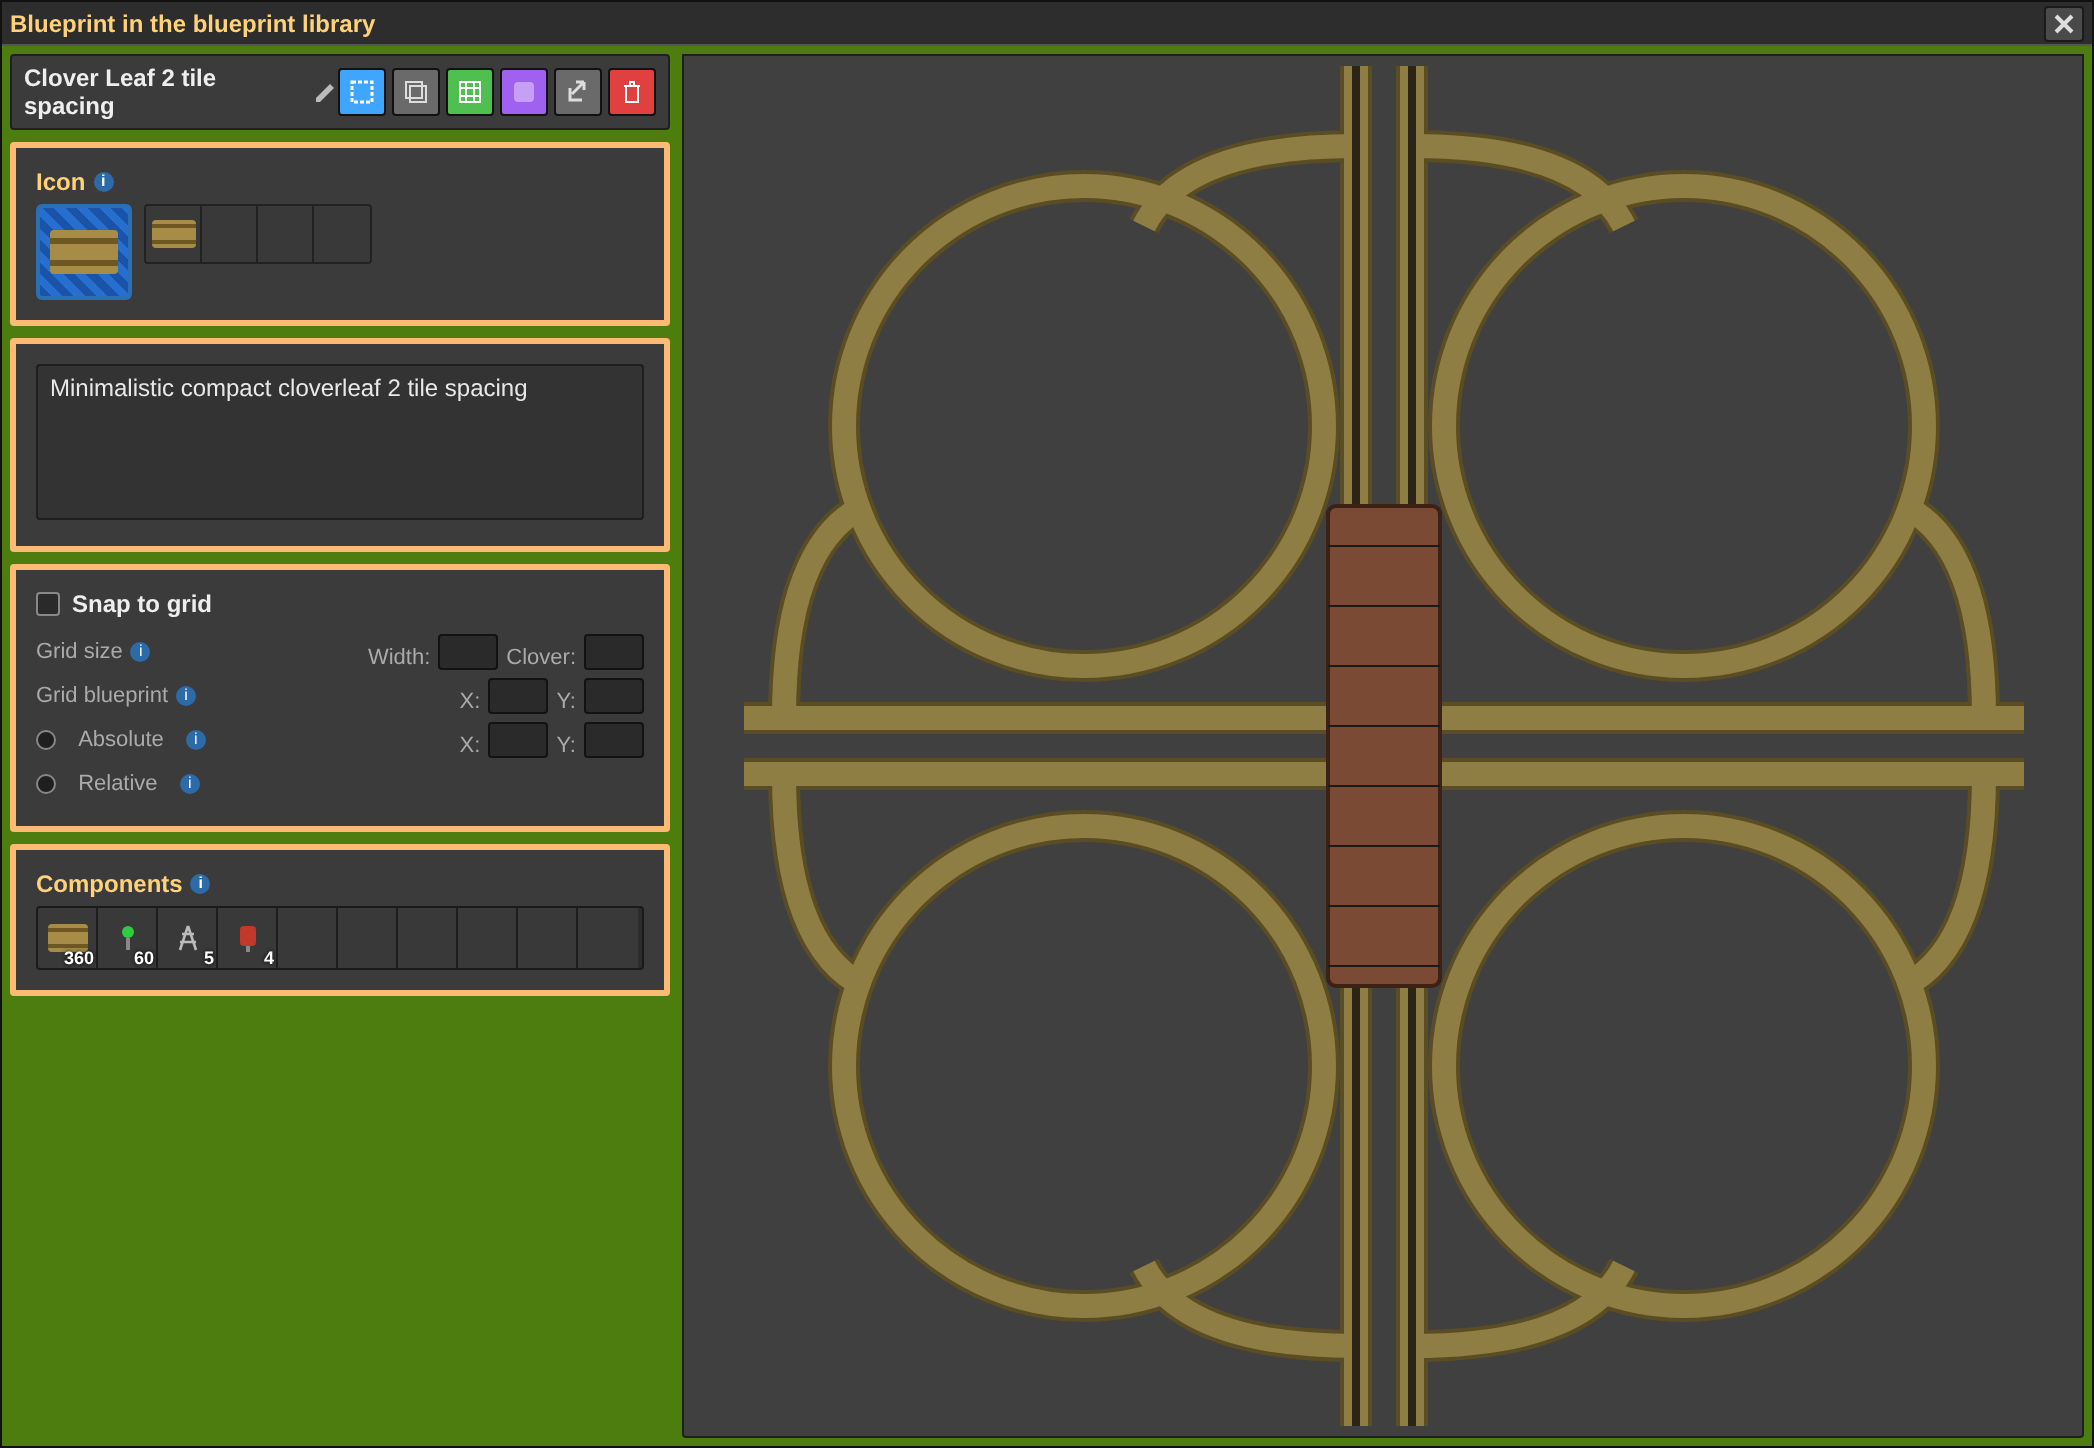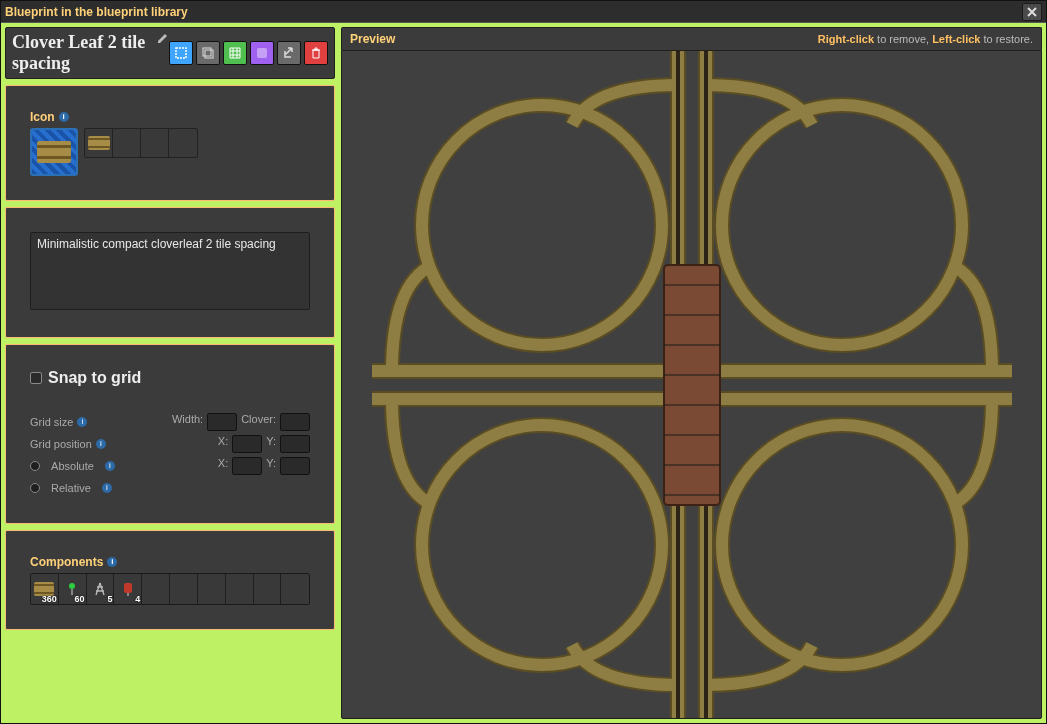--- a/index.html
+++ b/index.html
@@ -9,21 +9,21 @@
     color: #ddd;
     font-size: 12px;
     width: 1047px;
     height: 724px;
     overflow: hidden;
   }
   .window {
     display: flex;
     flex-direction: column;
     height: 100%;
-    background: #bef264;
+    background: #4d7c0f;
     border: 1px solid #111;
   }
   .titlebar {
     display: flex;
     align-items: center;
     justify-content: space-between;
     background: #2d2d2d;
     border-bottom: 1px solid #555;
     height: 22px;
     padding: 0 4px;
@@ -51,39 +51,39 @@
     min-height: 0;
   }
   .left {
     width: 330px;
     display: flex;
     flex-direction: column;
     gap: 6px;
   }
   .panel {
     background: #3b3b3b;
-    border: 1px solid #fdba74;
-    padding: 24px;
+    border: 3px solid #fdba74;
+    padding: 10px;
     border-radius: 2px;
   }
   .name-row {
     display: flex;
     align-items: center;
     justify-content: space-between;
     background: #3b3b3b;
     border: 1px solid #202020;
     padding: 4px 6px;
     border-radius: 2px;
   }
   .name-text {
     flex: 1;
     color: #eee;
     font-weight: bold;
-    font-size: 18px;
-    display: flex; align-items: flex-start; gap: 6px; font-family: Liberation Serif, serif;
+    font-size: 12px;
+    display: flex; align-items: center; gap: 6px;
   }
   .name-text .pencil { width:12px;height:12px;display:inline-flex;align-items:center;justify-content:center;color:#aaa;}
   .toolbar {
     display: flex;
     gap: 3px;
   }
   .tool-btn {
     width: 24px; height: 24px;
     border: 1px solid #111;
     border-radius: 2px;
@@ -138,25 +138,25 @@
   .rail-small::before{top:2px;height:2px;} .rail-small::after{bottom:2px;height:2px;}
   .desc-box {
     width:100%;height:78px;
     background:#333333;border:1px solid #1e1e1e;border-radius:2px;
     color:#e8e8e8;font-family:inherit;font-size:12px;padding:4px 6px;resize:none;
   }
   .snap-row {display:flex;align-items:center;gap:6px;}
   .chk {
     width:12px;height:12px;border:1px solid #888;background:#2a2a2a;display:inline-block;border-radius:2px;
   }
-  .snap-label{color:#eee;font-weight:bold;font-size:16px;}
-  .grid-fields{margin-top:24px;color:#aaa;font-size:11px;}
+  .snap-label{color:#eee;font-weight:bold;font-size:12px;}
+  .grid-fields{margin-top:6px;color:#aaa;font-size:11px;}
   .grid-row{display:flex;align-items:center;justify-content:space-between;height:22px;}
   .grid-row .lbl{display:flex;align-items:center;gap:4px;}
-  .field-pair{display:flex;align-items:flex-start;gap:4px;}
+  .field-pair{display:flex;align-items:flex-end;gap:4px;}
   .num-in{
     width:30px;height:18px;background:#2a2a2a;border:1px solid #121212;border-radius:2px;
     color:#ccc;font-size:11px;padding:0 2px;
   }
   .radio{width:10px;height:10px;border-radius:50%;border:1px solid #888;background:#1f1f1f;display:inline-block;}
   .comp-grid{display:flex;gap:0;background:#2d2d2d;border:1px solid #1a1a1a;border-radius:2px;overflow:hidden;}
   .comp-slot{
     width:30px;height:30px;background:#393939;border-right:1px solid #1e1e1e;position:relative;
     display:flex;align-items:center;justify-content:center;
   }
@@ -282,21 +282,21 @@
               </span>
             <div class="field-pair">
               <span>Width:</span>
               <input class="num-in" value="" style="">
               <span>Clover:</span>
               <input class="num-in" value="" style="">
             </div>
           </div>
           <div class="grid-row">
             <span class="lbl">
-                <span>Grid position</span>
+                <span>Grid blueprint</span>
                 <span class="info-dot">i</span>
               </span>
             <div class="field-pair">
               <span>X:</span>
               <input class="num-in" value="" style="">
               <span>Y:</span>
               <input class="num-in" value="" style="">
             </div>
           </div>
           <div class="grid-row">
@@ -358,26 +358,20 @@
             <div class="comp-slot"></div>
             <div class="comp-slot"></div>
             <div class="comp-slot"></div>
             <div class="comp-slot"></div>
           </div>
       </div>
 
     </div>
 
     <div class="rightcol">
-      <div class="preview-hdr">
-        <span class="title">Preview</span>
-        <span class="preview-help">
-          <span class="hl">Right-click</span><span> to remove, </span><span class="hl">Left-click</span><span> to restore.</span>
-        </span>
-      </div>
       <div class="preview-area">
         <div class="clover">
           <svg width="640" height="680" viewBox="-320 -340 640 680">
 
             <g class="track-sleepers">
               <path d="M-14 -340 V340"></path>
                 <path d="M14 -340 V340"></path>
               <path d="M-320 -14 H320"></path>
                 <path d="M-320 14 H320"></path>
               <circle cx="-150" cy="-160" r="120"></circle>

